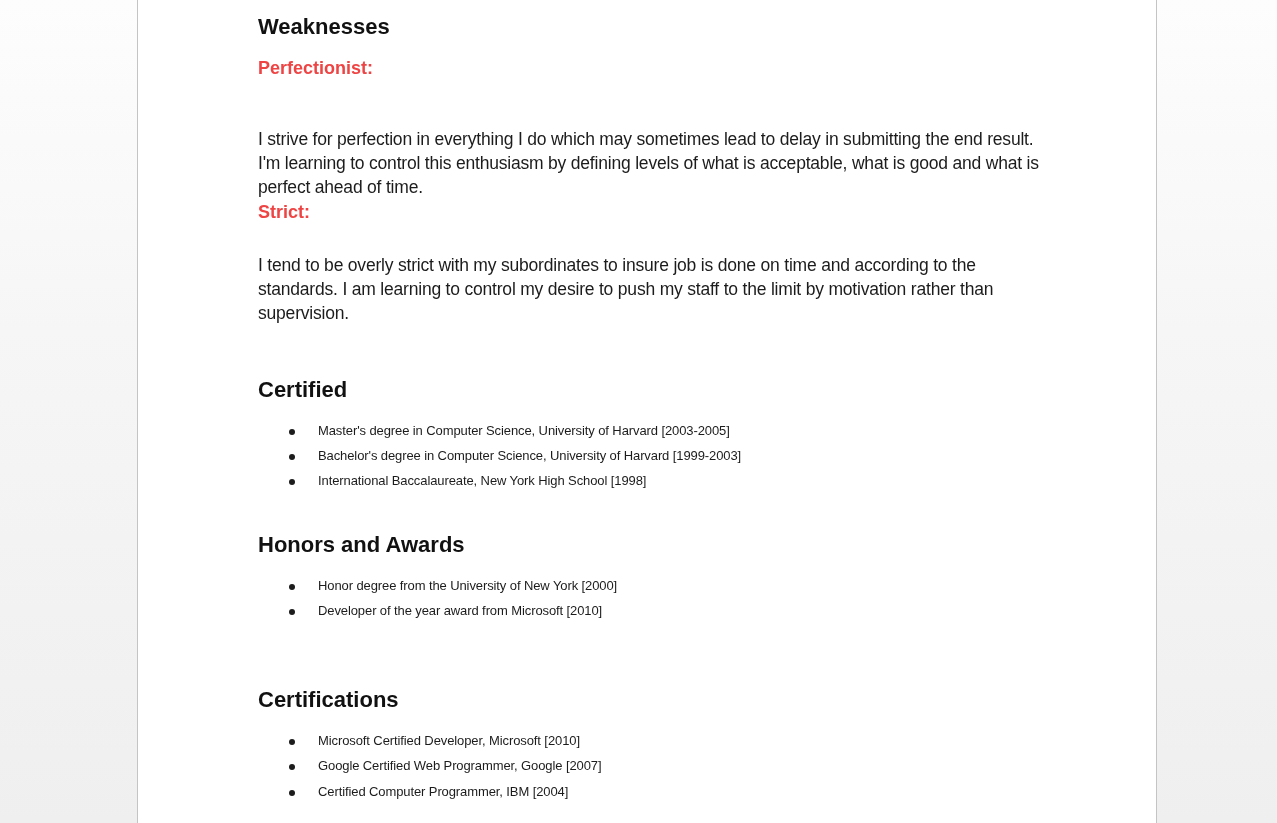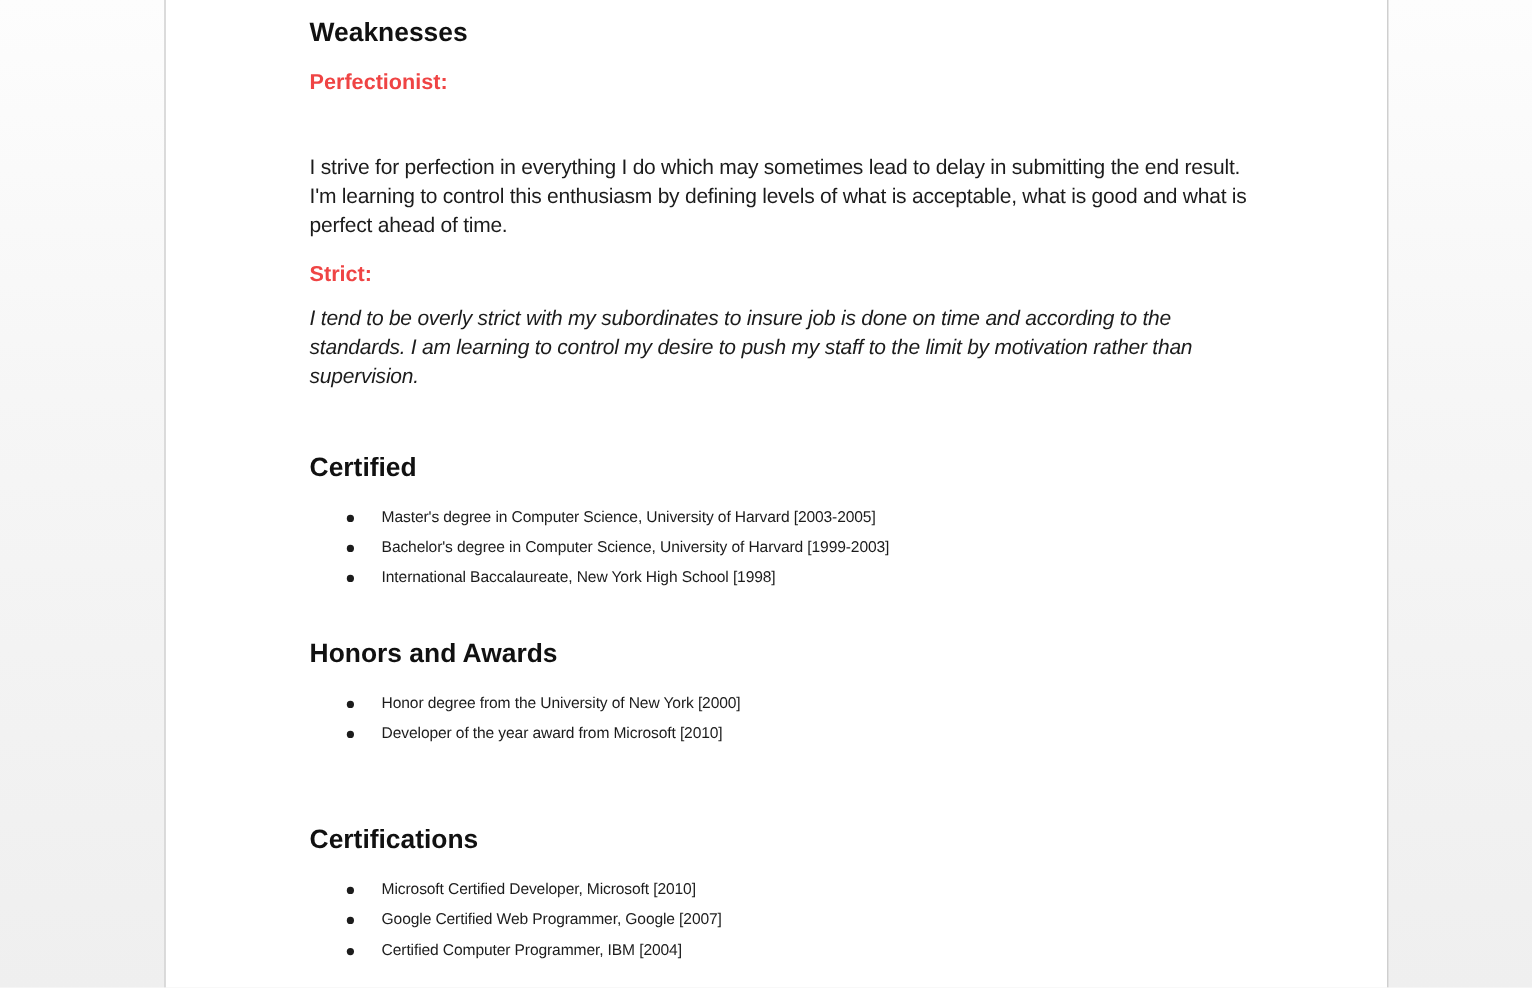--- a/index.html
+++ b/index.html
@@ -90,22 +90,22 @@
 
 <div class="panel">
   <div class="content">
 
     <section>
       <h2 style="top:14px;">Weaknesses</h2>
 
       <h3 style="top:58px;">Perfectionist:</h3>
       <p style="top:104px;margin-top:23px;">I strive for perfection in everything I do which may sometimes lead to delay in submitting the end result. I'm learning to control this enthusiasm by defining levels of what is acceptable, what is good and what is perfect ahead of time.</p>
 
-      <h3 style="top:218px;">Strict:</h3>
-      <p style="top:253px;font-style:italic;">I tend to be overly strict with my subordinates to insure job is done on time and according to the standards. I am learning to control my desire to push my staff to the limit by motivation rather than supervision.</p>
+      <h3 style="top:202px;">Strict:</h3>
+      <p style="top:253px;">I tend to be overly strict with my subordinates to insure job is done on time and according to the standards. I am learning to control my desire to push my staff to the limit by motivation rather than supervision.</p>
     </section>
 
     <section>
       <h2 style="top:377px;">Certified</h2>
       <ul style="top:418px;">
         <li><span class="bullet"></span><span>Master's degree in Computer Science, University of Harvard [2003-2005]</span></li>
         <li><span class="bullet"></span><span>Bachelor's degree in Computer Science, University of Harvard [1999-2003]</span></li>
         <li><span class="bullet"></span><span>International Baccalaureate, New York High School [1998]</span></li>
       </ul>
     </section>

